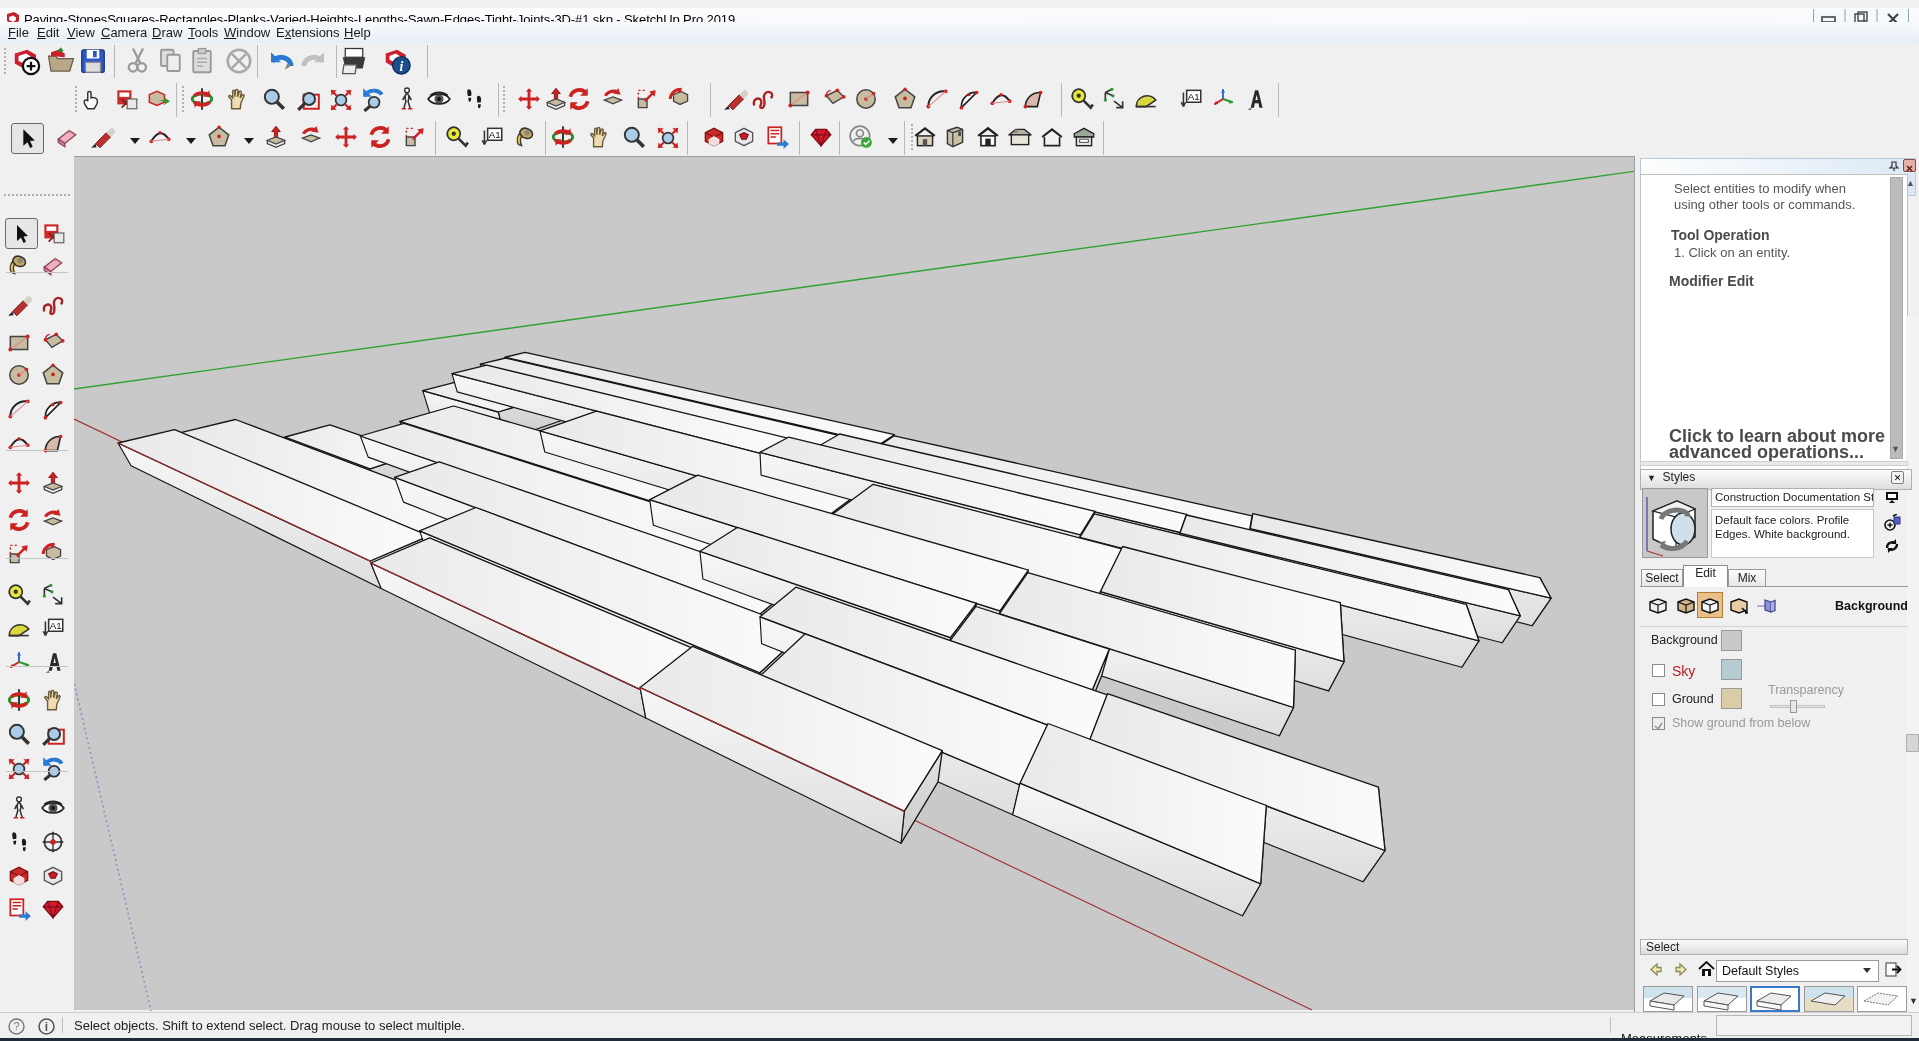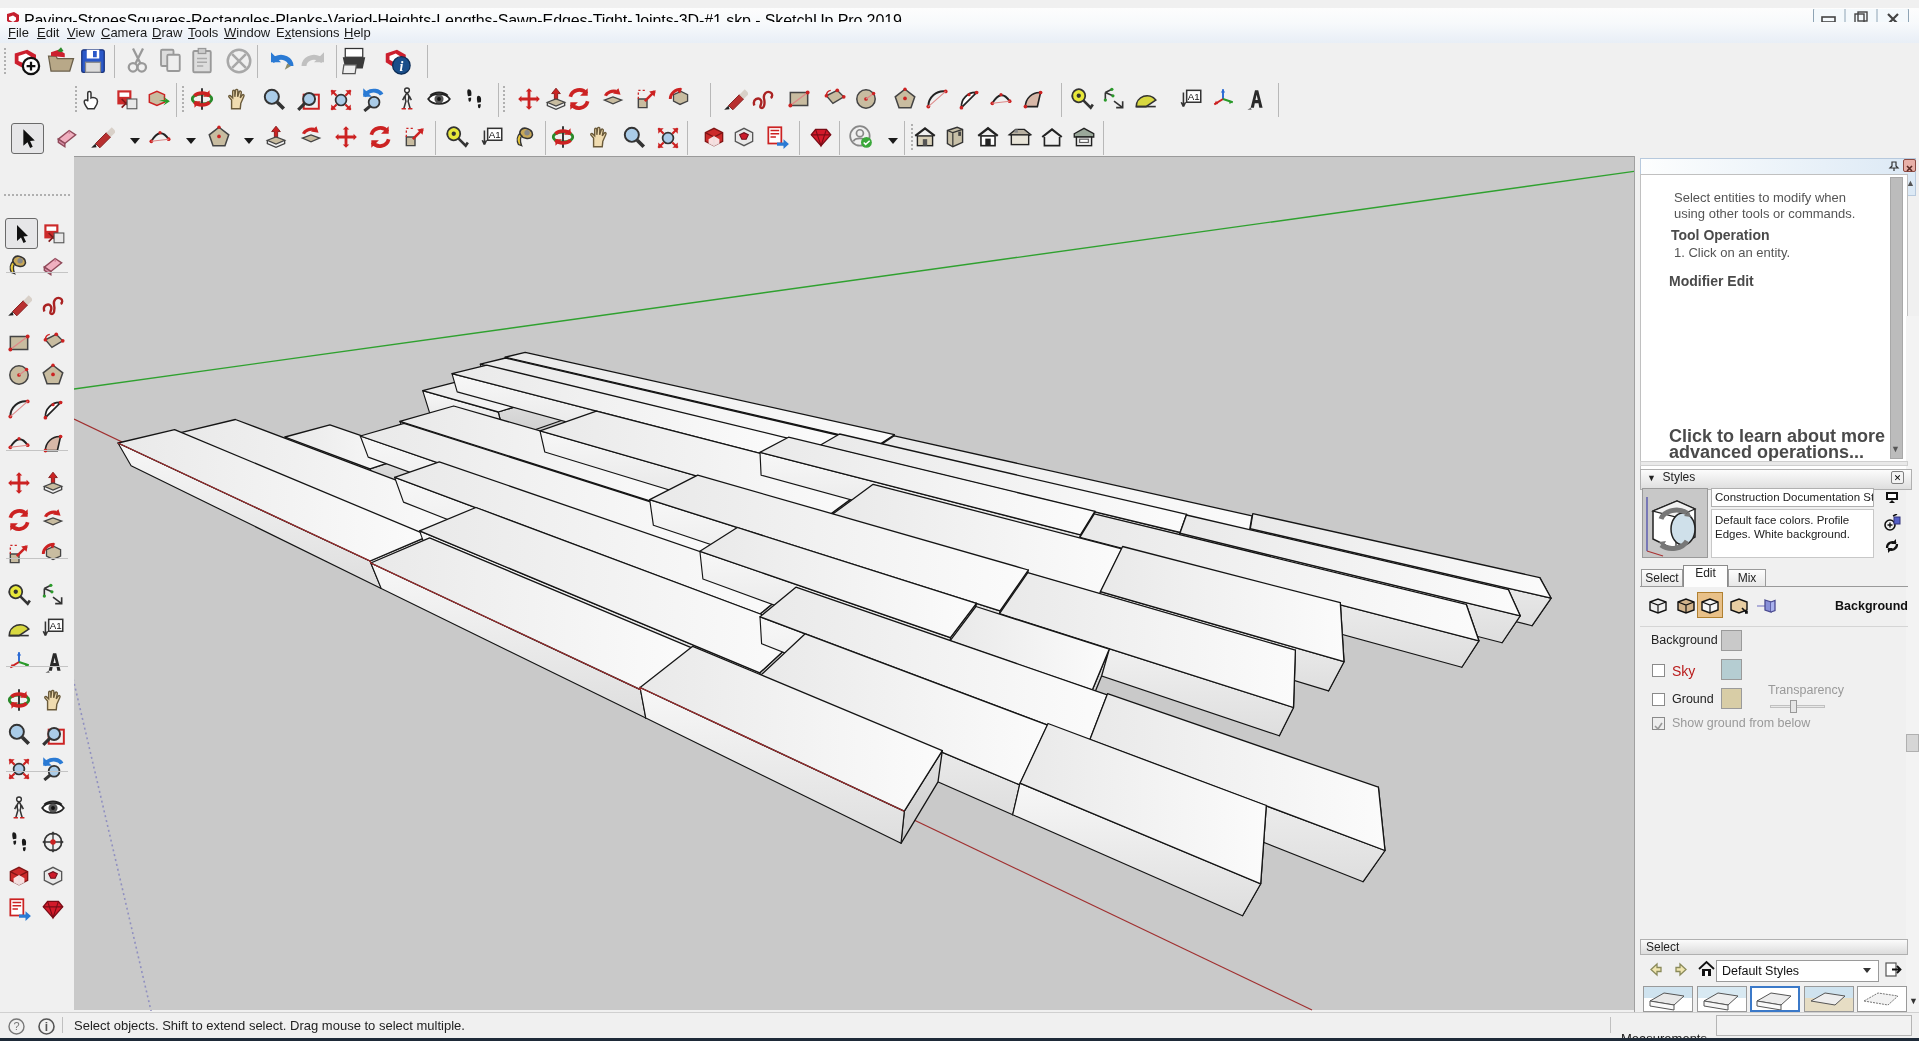--- a/index.html
+++ b/index.html
@@ -1,16 +1,16 @@
 <!DOCTYPE html>
 <html><head><meta charset="utf-8"><style>
 *{margin:0;padding:0;box-sizing:border-box}
 html,body{width:1919px;height:1041px;overflow:hidden;font-family:"Liberation Sans",sans-serif}
 #win{position:relative;width:1919px;height:1041px;background:#f0f0f0}
-#titlebar{position:absolute;left:0;top:8px;width:1919px;height:26px;background:linear-gradient(#fdfdfd,#f3f7fa);border-bottom:1px solid #d5dbe1;font-size:16px;color:#000}
+#titlebar{position:absolute;left:0;top:8px;width:1919px;height:26px;background:linear-gradient(#fdfdfd,#f3f7fa);border-bottom:1px solid #d5dbe1;font-size:13px;color:#000}
 #title-text{position:absolute;left:24px;top:4px;white-space:nowrap;letter-spacing:-0.1px}
 #menubar{position:absolute;left:0;top:22px;width:1919px;height:21px;background:linear-gradient(#f8fafc,#e8eef6);font-size:13px;color:#1a1a1a}
 .mi{position:absolute;top:3px}
 .mi u{text-decoration:underline}
 #toolzone{position:absolute;left:0;top:43px;width:1919px;height:113px;background:#f0f0f0}
 .tsep{position:absolute;width:1px;background:#b8b8b8}
 .hsep{position:absolute;height:1px;background:#d9d9d9}
 .grip{position:absolute;width:3px;border-left:2px dotted #b0b0b0}
 .ic{position:absolute;width:26px;height:26px}
 .ddar{position:absolute;width:0;height:0;border-left:5px solid transparent;border-right:5px solid transparent;border-top:6px solid #1a1a1a}
@@ -859,21 +859,21 @@
 </div>
 <div id="tray">
 <div id="traytitle">Default Tray</div>
 <svg style="position:absolute;left:253px;top:4px" width="12" height="12" viewBox="0 0 12 12">
         <path d="M4 2 h4 v4 l2 2 H2 L4 6 Z M6 8 v3" fill="none" stroke="#333" stroke-width="1.2"></path>
       </svg>
 <div style="position:absolute;left:268px;top:3px;width:13px;height:13px;background:#e8b0a8;border:1px solid #8a4a42;border-radius:2px"><svg width="11" height="11" viewBox="0 0 11 11">
           <path d="M3 3 L8 8 M8 3 L3 8" stroke="#5a2a24" stroke-width="1.6"></path>
         </svg></div>
 <div id="instr">
-<div style="position:absolute;left:33px;top:15px;width:200px">Select entities to modify when using other tools or commands.</div>
+<div style="position:absolute;left:33px;top:6px;width:200px">Select entities to modify when using other tools or commands.</div>
 <b style="position:absolute;left:30px;top:52px">Tool Operation</b>
 <div style="position:absolute;left:33px;top:70px;width:220px">1. Click on an entity.</div>
 <b style="position:absolute;left:28px;top:98px">Modifier Edit</b>
 <b style="position:absolute;left:28px;top:253px;width:225px;font-size:18px">Click to learn about more advanced operations...</b>
 <div style="position:absolute;left:249px;top:2px;width:13px;height:282px;background:#bcbcbc;border:1px solid #a8a8a8"></div>
 </div>
 <div style="position:absolute;left:271px;top:22px;width:12px;height:16px;color:#555;font-size:9px">▲</div>
 <div style="position:absolute;left:256px;top:288px;width:12px;height:16px;color:#555;font-size:9px">▼</div>
 <div class="scroll" style="left:271px;top:160px;width:13px;height:700px;background:#f3f3f3;border:none"></div>
 <div style="position:absolute;left:271px;top:578px;width:13px;height:18px;background:#d6d6d6;border:1px solid #b0b0b0"></div>

